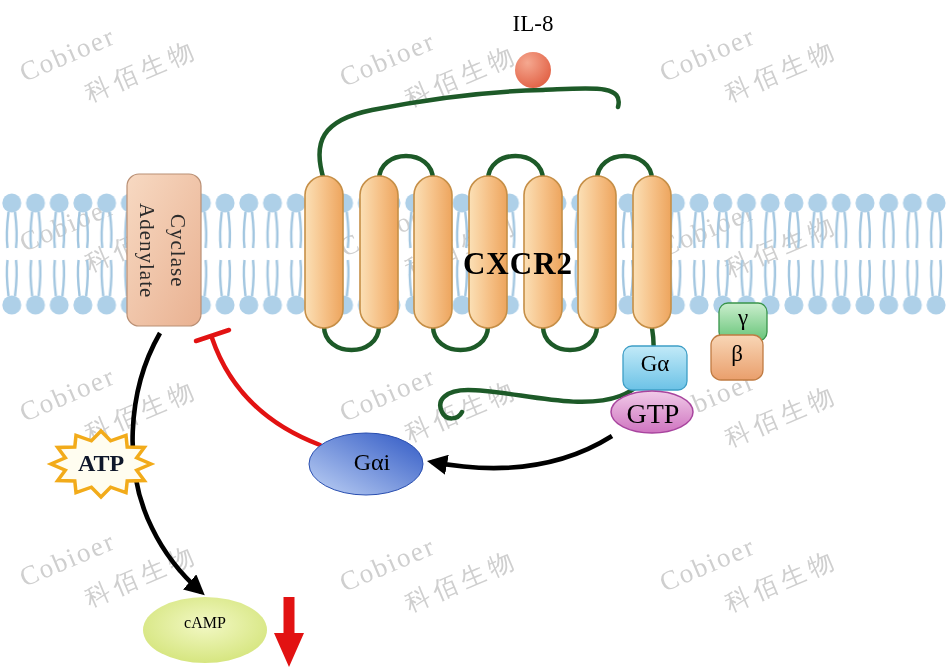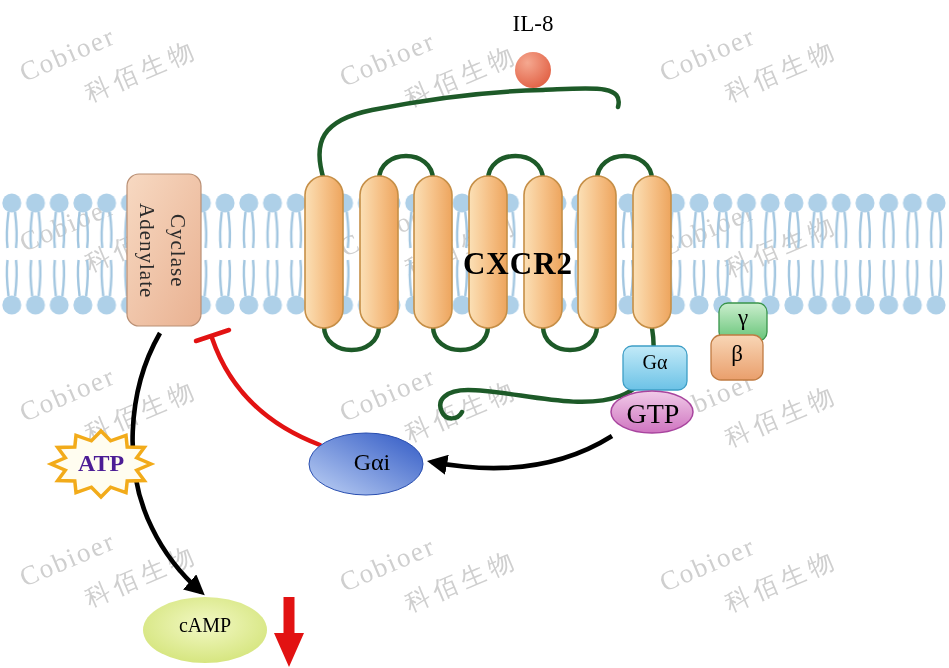--- a/index.html
+++ b/index.html
@@ -16,27 +16,27 @@
   .wm-cn { font-size:25px; letter-spacing:5px; margin:12px 0 0 52px; }
   
   svg.diagram { position:absolute; left:0; top:0; z-index:2; }
   
   .lbl { position:absolute; text-align:center; color:#000; z-index:3; }
   #lbl-il8   { left:493px; top:11px;  width:80px;  font-size:23px; font-weight:normal; }
   #lbl-cxcr2 { left:436px; top:246px; width:164px; font-size:31px; font-weight:bold; letter-spacing:1px;text-align:center; }
   #lbl-ac    { left:131px; top:178px; width:68px; height:146px; writing-mode:vertical-lr;
                font-size:21px; letter-spacing:1px; line-height:31px; color:#2b2b2b; }
   #lbl-ac span { display:block; }
-  #lbl-ga    { left:623px; top:351px; width:64px;  font-size:20px; }
+  #lbl-ga    { left:623px; top:351px; width:64px;  font-size:23px; }
   #lbl-gtp   { left:612px; top:398px; width:82px;  font-size:28px; }
   #lbl-gamma { left:719px; top:305px; width:48px;  font-size:23px; }
   #lbl-beta  { left:711px; top:341px; width:52px;  font-size:23px; }
   #lbl-gai   { left:309px; top:449px; width:126px; font-size:24px; }
-  #lbl-atp   { left:66px;  top:450px; width:70px;  font-size:24px; font-weight:bold; color:#4c1d95; }
-  #lbl-camp  { left:143px; top:614px; width:124px; font-size:20px; }
+  #lbl-atp   { left:66px;  top:450px; width:70px;  font-size:24px; font-weight:bold; color:#0f172a; }
+  #lbl-camp  { left:143px; top:614px; width:124px; font-size:16px; }
 </style>
 </head>
 <body>
 
 <div class="canvas">
 
   <div class="wm" style="left:15px;top:60px">
       <div class="wm-en">Cobioer</div>
       <div class="wm-cn">科佰生物</div>
     </div>

